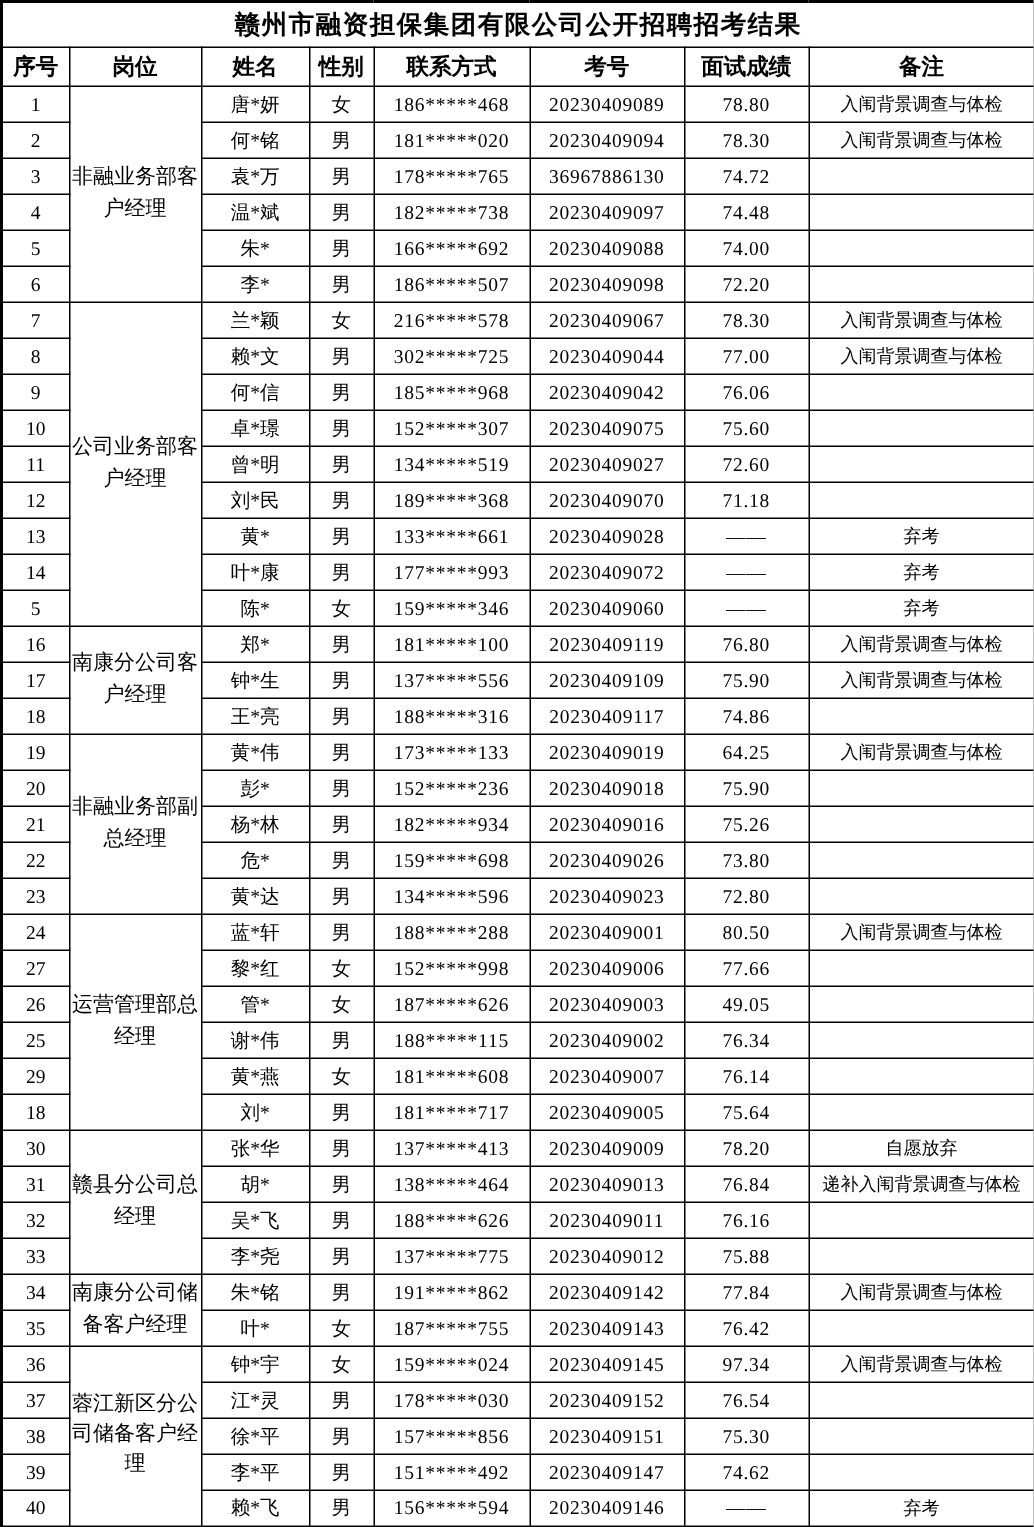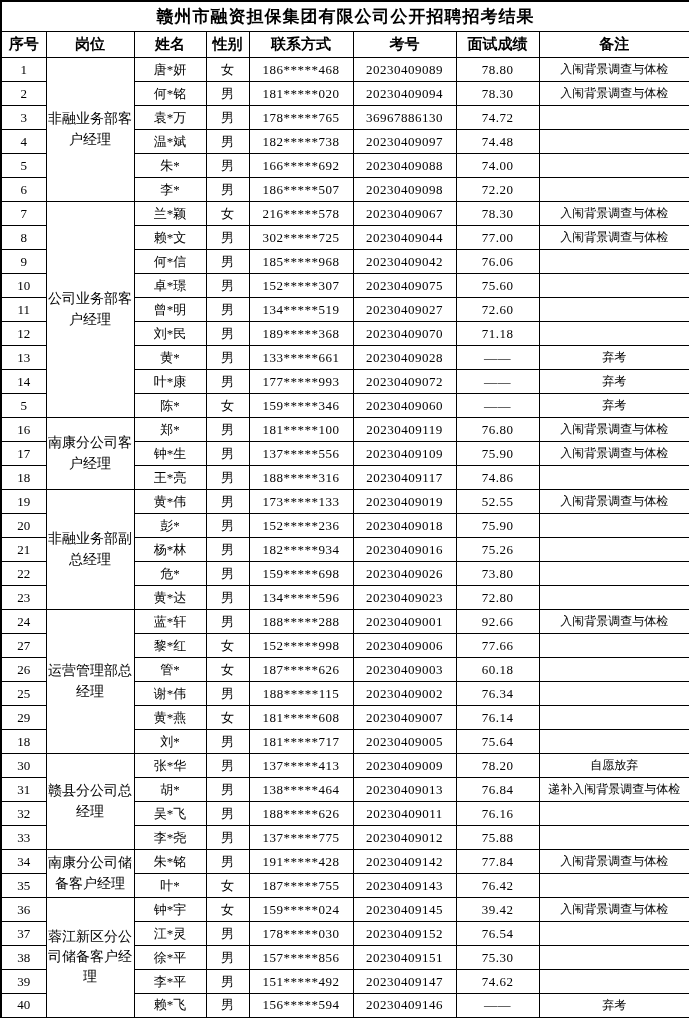--- a/index.html
+++ b/index.html
@@ -253,21 +253,21 @@
         <td class="c-score">74.86</td>
         <td class="c-remark"></td>
       </tr>
       <tr>
         <td class="c-no">19</td>
         <td class="c-pos" rowspan="5">非融业务部副总经理</td>
         <td class="c-name">黄*伟</td>
         <td class="c-gender">男</td>
         <td class="c-phone">173*****133</td>
         <td class="c-exam">20230409019</td>
-        <td class="c-score">52.55</td>
+        <td class="c-score">64.25</td>
         <td class="c-remark">入闱背景调查与体检</td>
       </tr>
       <tr>
         <td class="c-no">20</td>
         <td class="c-name">彭*</td>
         <td class="c-gender">男</td>
         <td class="c-phone">152*****236</td>
         <td class="c-exam">20230409018</td>
         <td class="c-score">75.90</td>
         <td class="c-remark"></td>
@@ -299,39 +299,39 @@
         <td class="c-score">72.80</td>
         <td class="c-remark"></td>
       </tr>
       <tr>
         <td class="c-no">24</td>
         <td class="c-pos" rowspan="6">运营管理部总经理</td>
         <td class="c-name">蓝*轩</td>
         <td class="c-gender">男</td>
         <td class="c-phone">188*****288</td>
         <td class="c-exam">20230409001</td>
-        <td class="c-score">92.66</td>
+        <td class="c-score">80.50</td>
         <td class="c-remark">入闱背景调查与体检</td>
       </tr>
       <tr>
         <td class="c-no">27</td>
         <td class="c-name">黎*红</td>
         <td class="c-gender">女</td>
         <td class="c-phone">152*****998</td>
         <td class="c-exam">20230409006</td>
         <td class="c-score">77.66</td>
         <td class="c-remark"></td>
       </tr>
       <tr>
         <td class="c-no">26</td>
         <td class="c-name">管*</td>
         <td class="c-gender">女</td>
         <td class="c-phone">187*****626</td>
         <td class="c-exam">20230409003</td>
-        <td class="c-score">60.18</td>
+        <td class="c-score">49.05</td>
         <td class="c-remark"></td>
       </tr>
       <tr>
         <td class="c-no">25</td>
         <td class="c-name">谢*伟</td>
         <td class="c-gender">男</td>
         <td class="c-phone">188*****115</td>
         <td class="c-exam">20230409002</td>
         <td class="c-score">76.34</td>
         <td class="c-remark"></td>
@@ -389,42 +389,42 @@
         <td class="c-phone">137*****775</td>
         <td class="c-exam">20230409012</td>
         <td class="c-score">75.88</td>
         <td class="c-remark"></td>
       </tr>
       <tr>
         <td class="c-no">34</td>
         <td class="c-pos" rowspan="2">南康分公司储备客户经理</td>
         <td class="c-name">朱*铭</td>
         <td class="c-gender">男</td>
-        <td class="c-phone">191*****428</td>
+        <td class="c-phone">191*****862</td>
         <td class="c-exam">20230409142</td>
         <td class="c-score">77.84</td>
         <td class="c-remark">入闱背景调查与体检</td>
       </tr>
       <tr>
         <td class="c-no">35</td>
         <td class="c-name">叶*</td>
         <td class="c-gender">女</td>
         <td class="c-phone">187*****755</td>
         <td class="c-exam">20230409143</td>
         <td class="c-score">76.42</td>
         <td class="c-remark"></td>
       </tr>
       <tr>
         <td class="c-no">36</td>
         <td class="c-pos" rowspan="5">蓉江新区分公司储备客户经理</td>
         <td class="c-name">钟*宇</td>
         <td class="c-gender">女</td>
         <td class="c-phone">159*****024</td>
         <td class="c-exam">20230409145</td>
-        <td class="c-score">39.42</td>
+        <td class="c-score">97.34</td>
         <td class="c-remark">入闱背景调查与体检</td>
       </tr>
       <tr>
         <td class="c-no">37</td>
         <td class="c-name">江*灵</td>
         <td class="c-gender">男</td>
         <td class="c-phone">178*****030</td>
         <td class="c-exam">20230409152</td>
         <td class="c-score">76.54</td>
         <td class="c-remark"></td>

